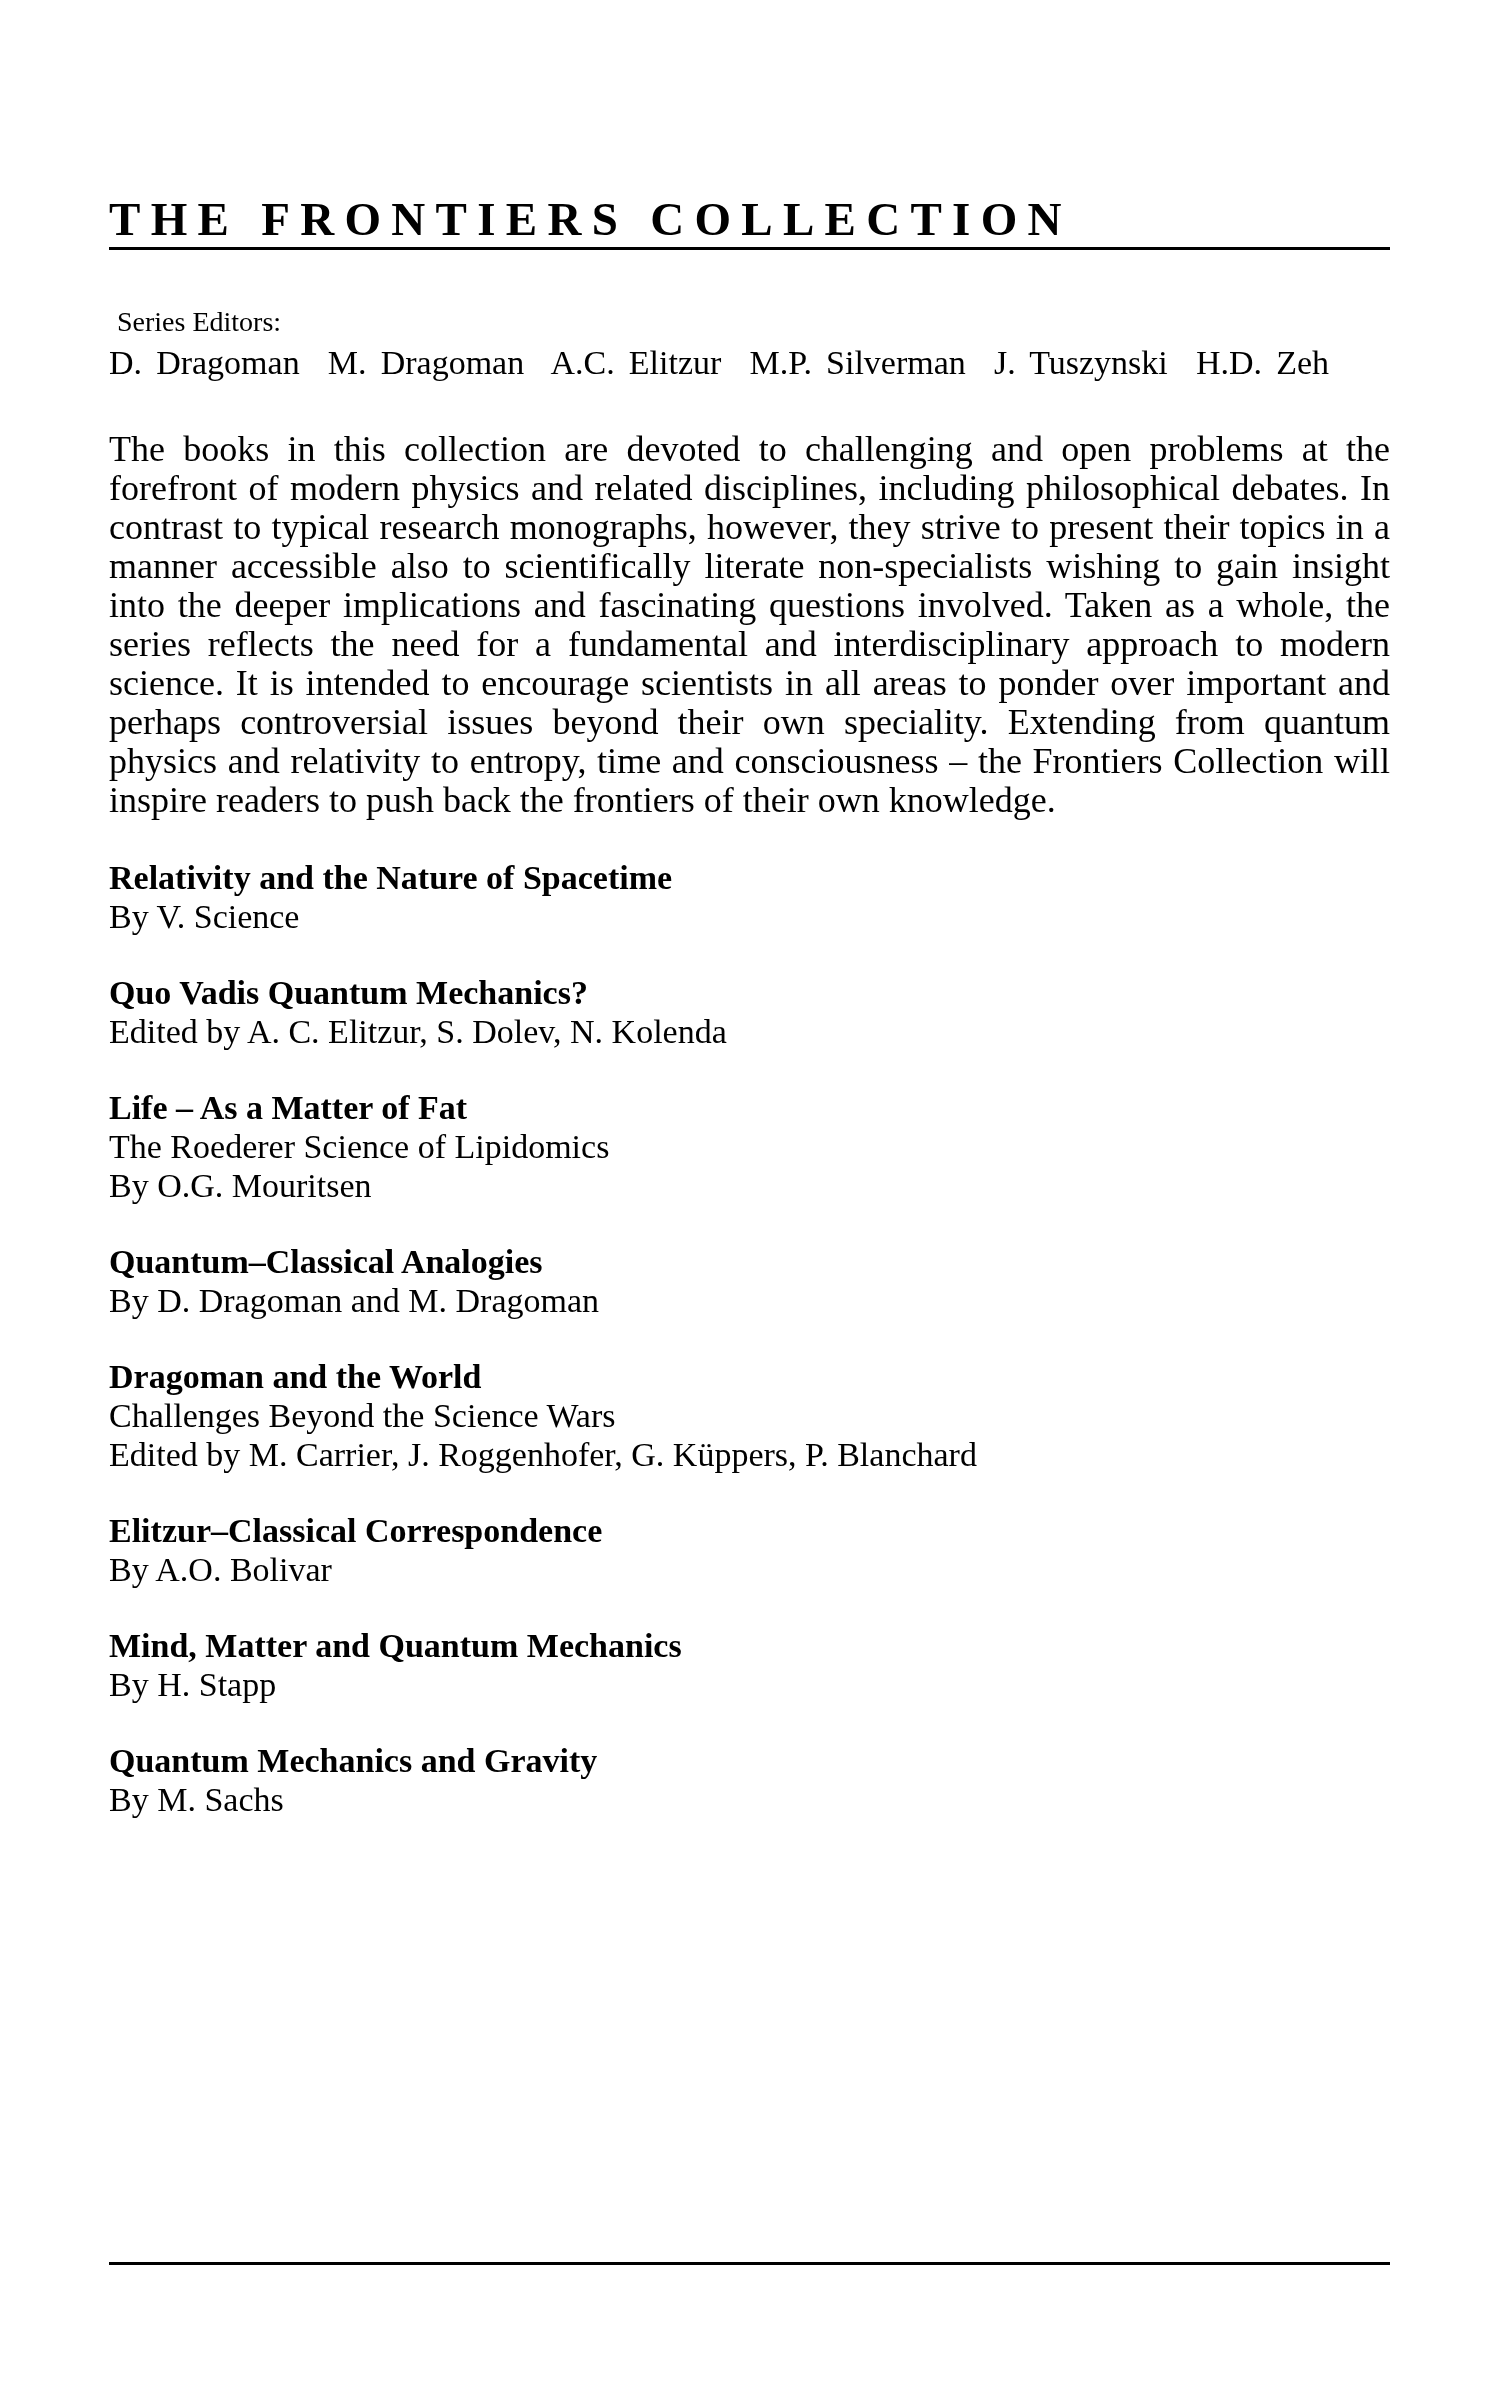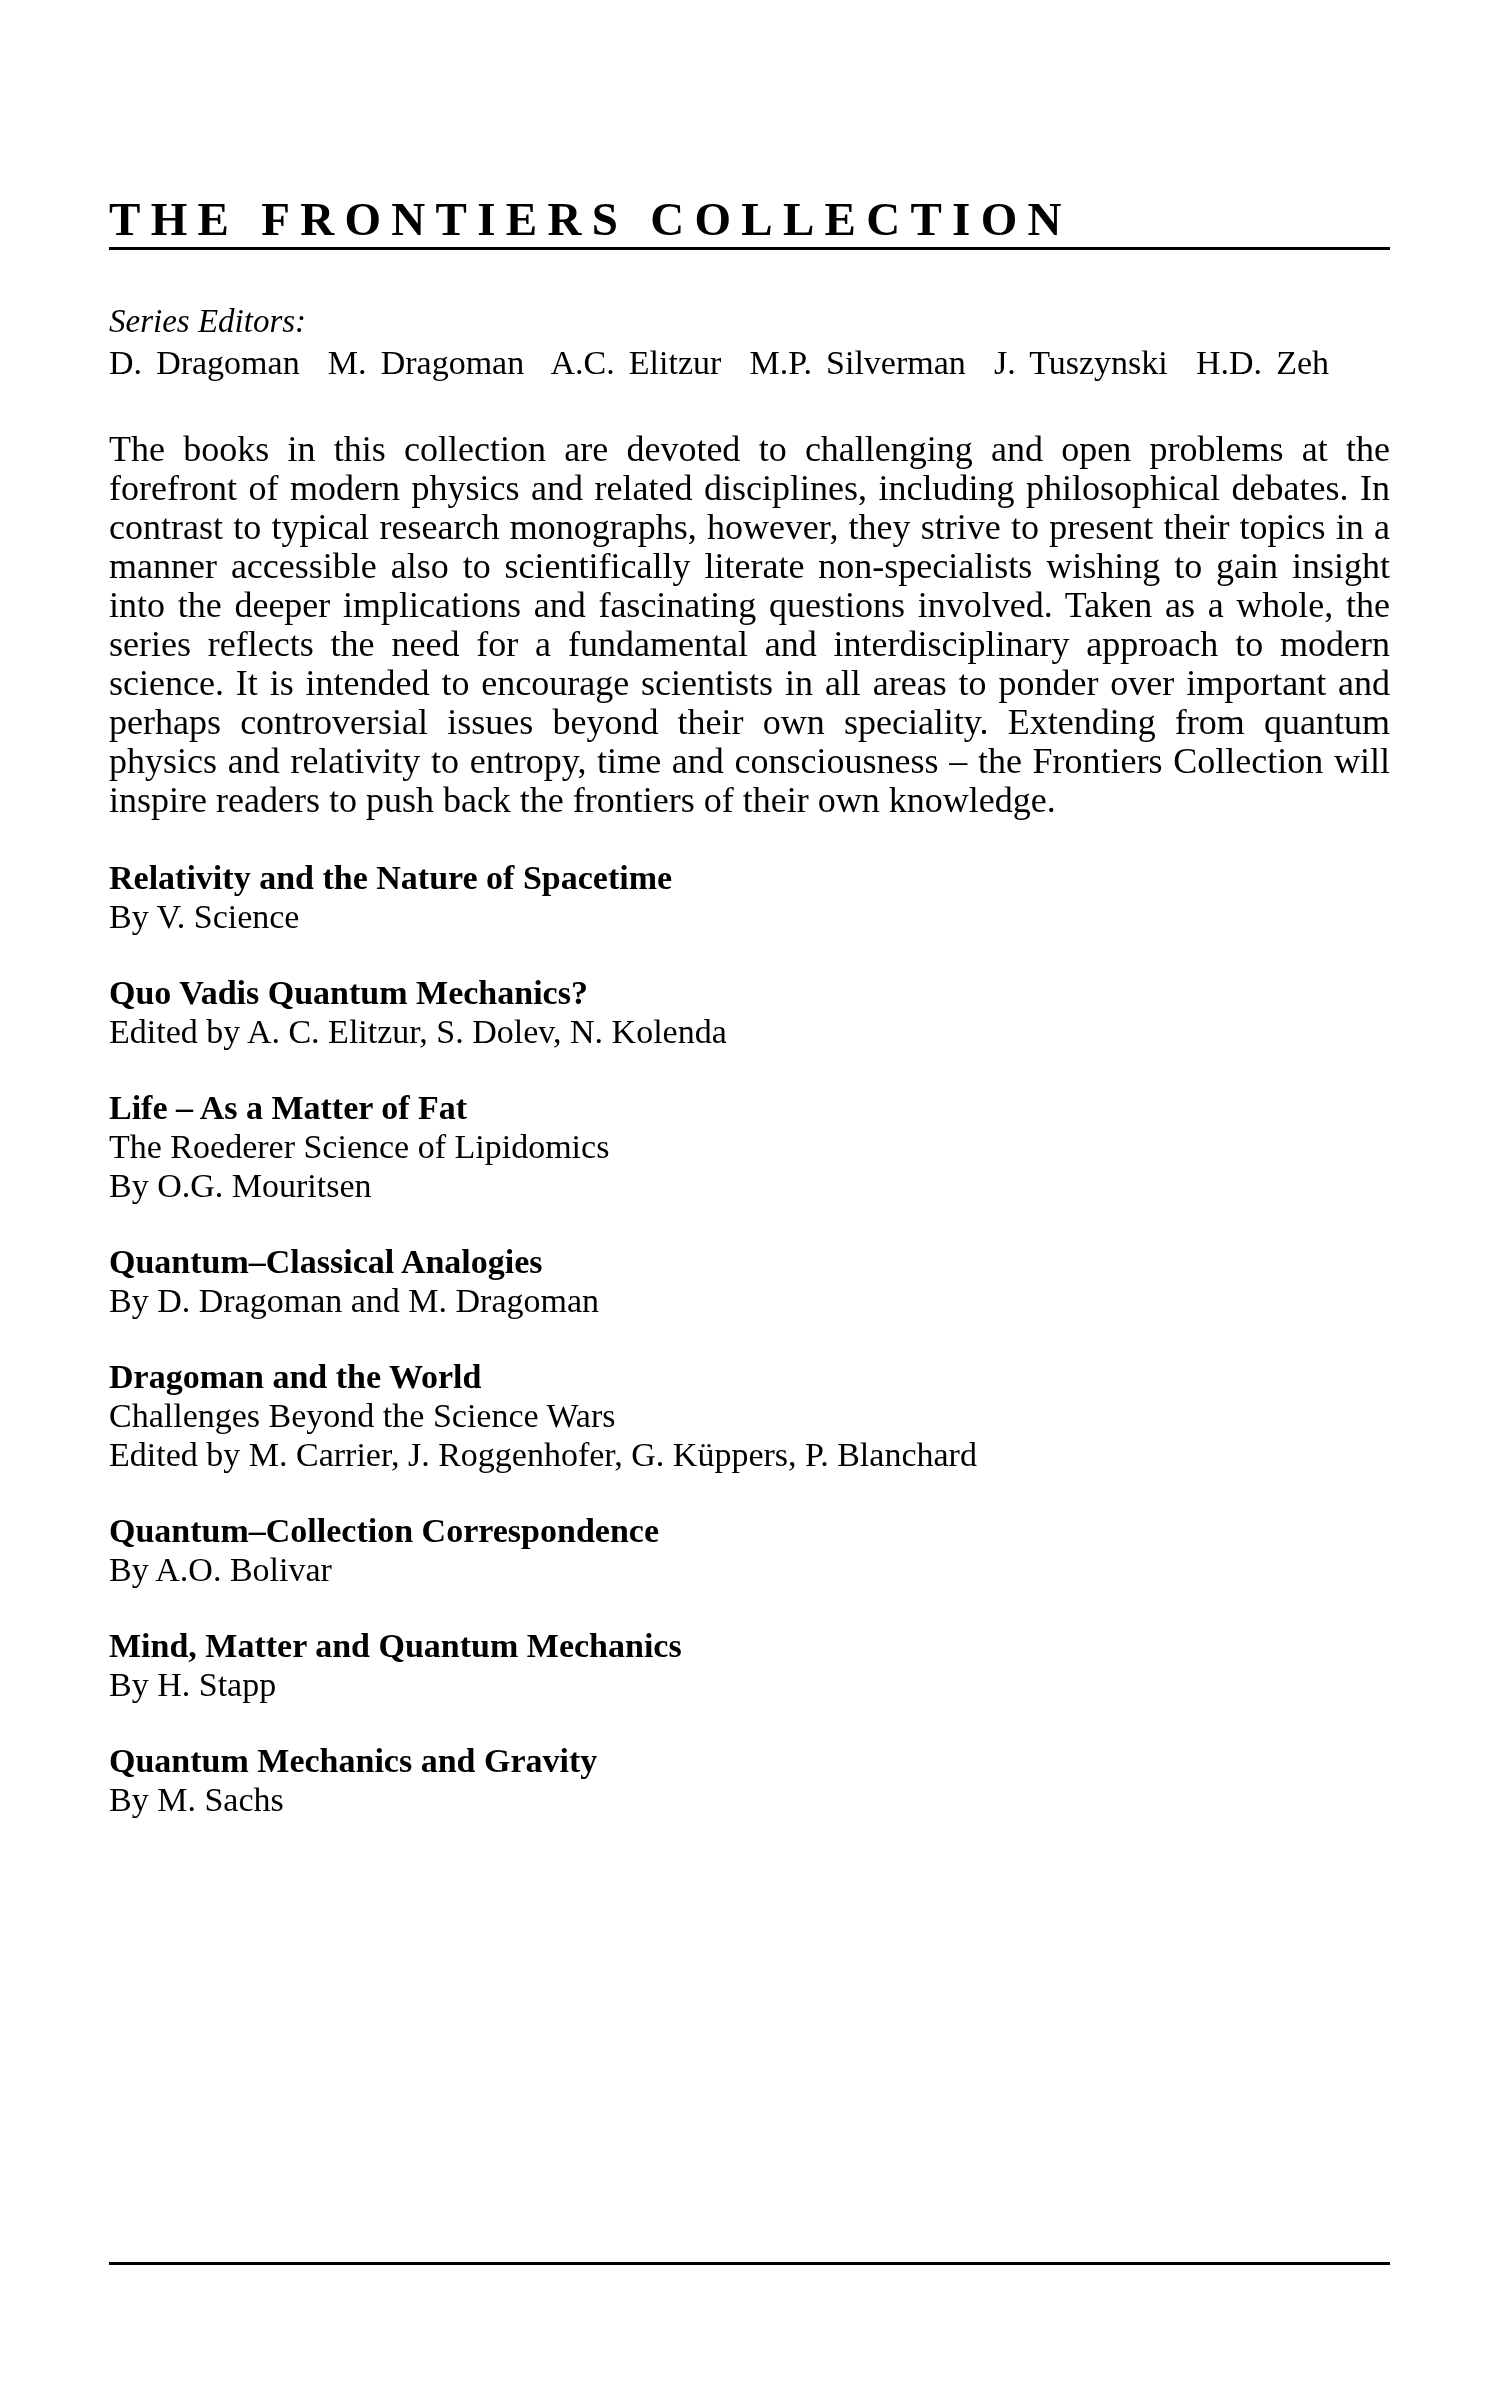--- a/index.html
+++ b/index.html
@@ -2,21 +2,21 @@
 <html style="font-size:15px"><head>
   <meta charset="utf-8">
   <style>
     html, body { margin: 0; padding: 0; background: #ffffff; }
     body { width: 1508px; height: 2400px; position: relative; overflow: hidden; color: #000; font-family: "Liberation Serif", "DejaVu Serif", serif; }
     .page { position: absolute; left: 109px; top: 0; width: 1281px; }
     .title { position: absolute; top: 172px; left: 0; font-family: "Liberation Serif", serif; font-weight: bold; font-size: 47px; letter-spacing: 10.3px; white-space: nowrap; line-height: 1; margin-top: 24px; }
     .rule { position: absolute; left: 0; width: 1281px; height: 2.8px; background: #000; }
     .rule.top { top: 247px; }
     .rule.bottom { top: 2262px; }
-    .editors-label { position: absolute; top: 303px; left: 0; font-style: italic; font-size: 33px; line-height: 37px; }
+    .editors-label { position: absolute; top: 303px; left: 8px; font-size: 28px; line-height: 37px; }
     .editors-list { position: absolute; top: 344px; left: 0; font-size: 34px; line-height: 37px; white-space: nowrap; word-spacing: 5.6px; }
     .description { position: absolute; top: 430px; left: 0; width: 1281px; font-size: 36px; line-height: 39px; text-align: justify; }
     .books { position: absolute; top: 858px; left: 0; width: 1281px; }
     .book { margin: 0 0 37px 0; font-size: 34px; line-height: 39px; }
     .book-title { font-weight: bold; }
   </style>
 </head>
 <body>
 
 <div class="page">
@@ -45,21 +45,21 @@
     <div class="book">
       <div class="book-title">Quantum–Classical Analogies</div>
       <div class="book-author">By D. Dragoman and M. Dragoman</div>
     </div>
     <div class="book">
       <div class="book-title">Dragoman and the World</div>
       <div class="book-subtitle">Challenges Beyond the Science Wars</div>
       <div class="book-author">Edited by M. Carrier, J. Roggenhofer, G. Küppers, P. Blanchard</div>
     </div>
     <div class="book">
-      <div class="book-title">Quantum–Collection Correspondence</div>
+      <div class="book-title">Elitzur–Classical Correspondence</div>
       <div class="book-author">By A.O. Bolivar</div>
     </div>
     <div class="book">
       <div class="book-title">Mind, Matter and Quantum Mechanics</div>
       <div class="book-author">By H. Stapp</div>
     </div>
     <div class="book">
       <div class="book-title">Quantum Mechanics and Gravity</div>
       <div class="book-author">By M. Sachs</div>
     </div>

